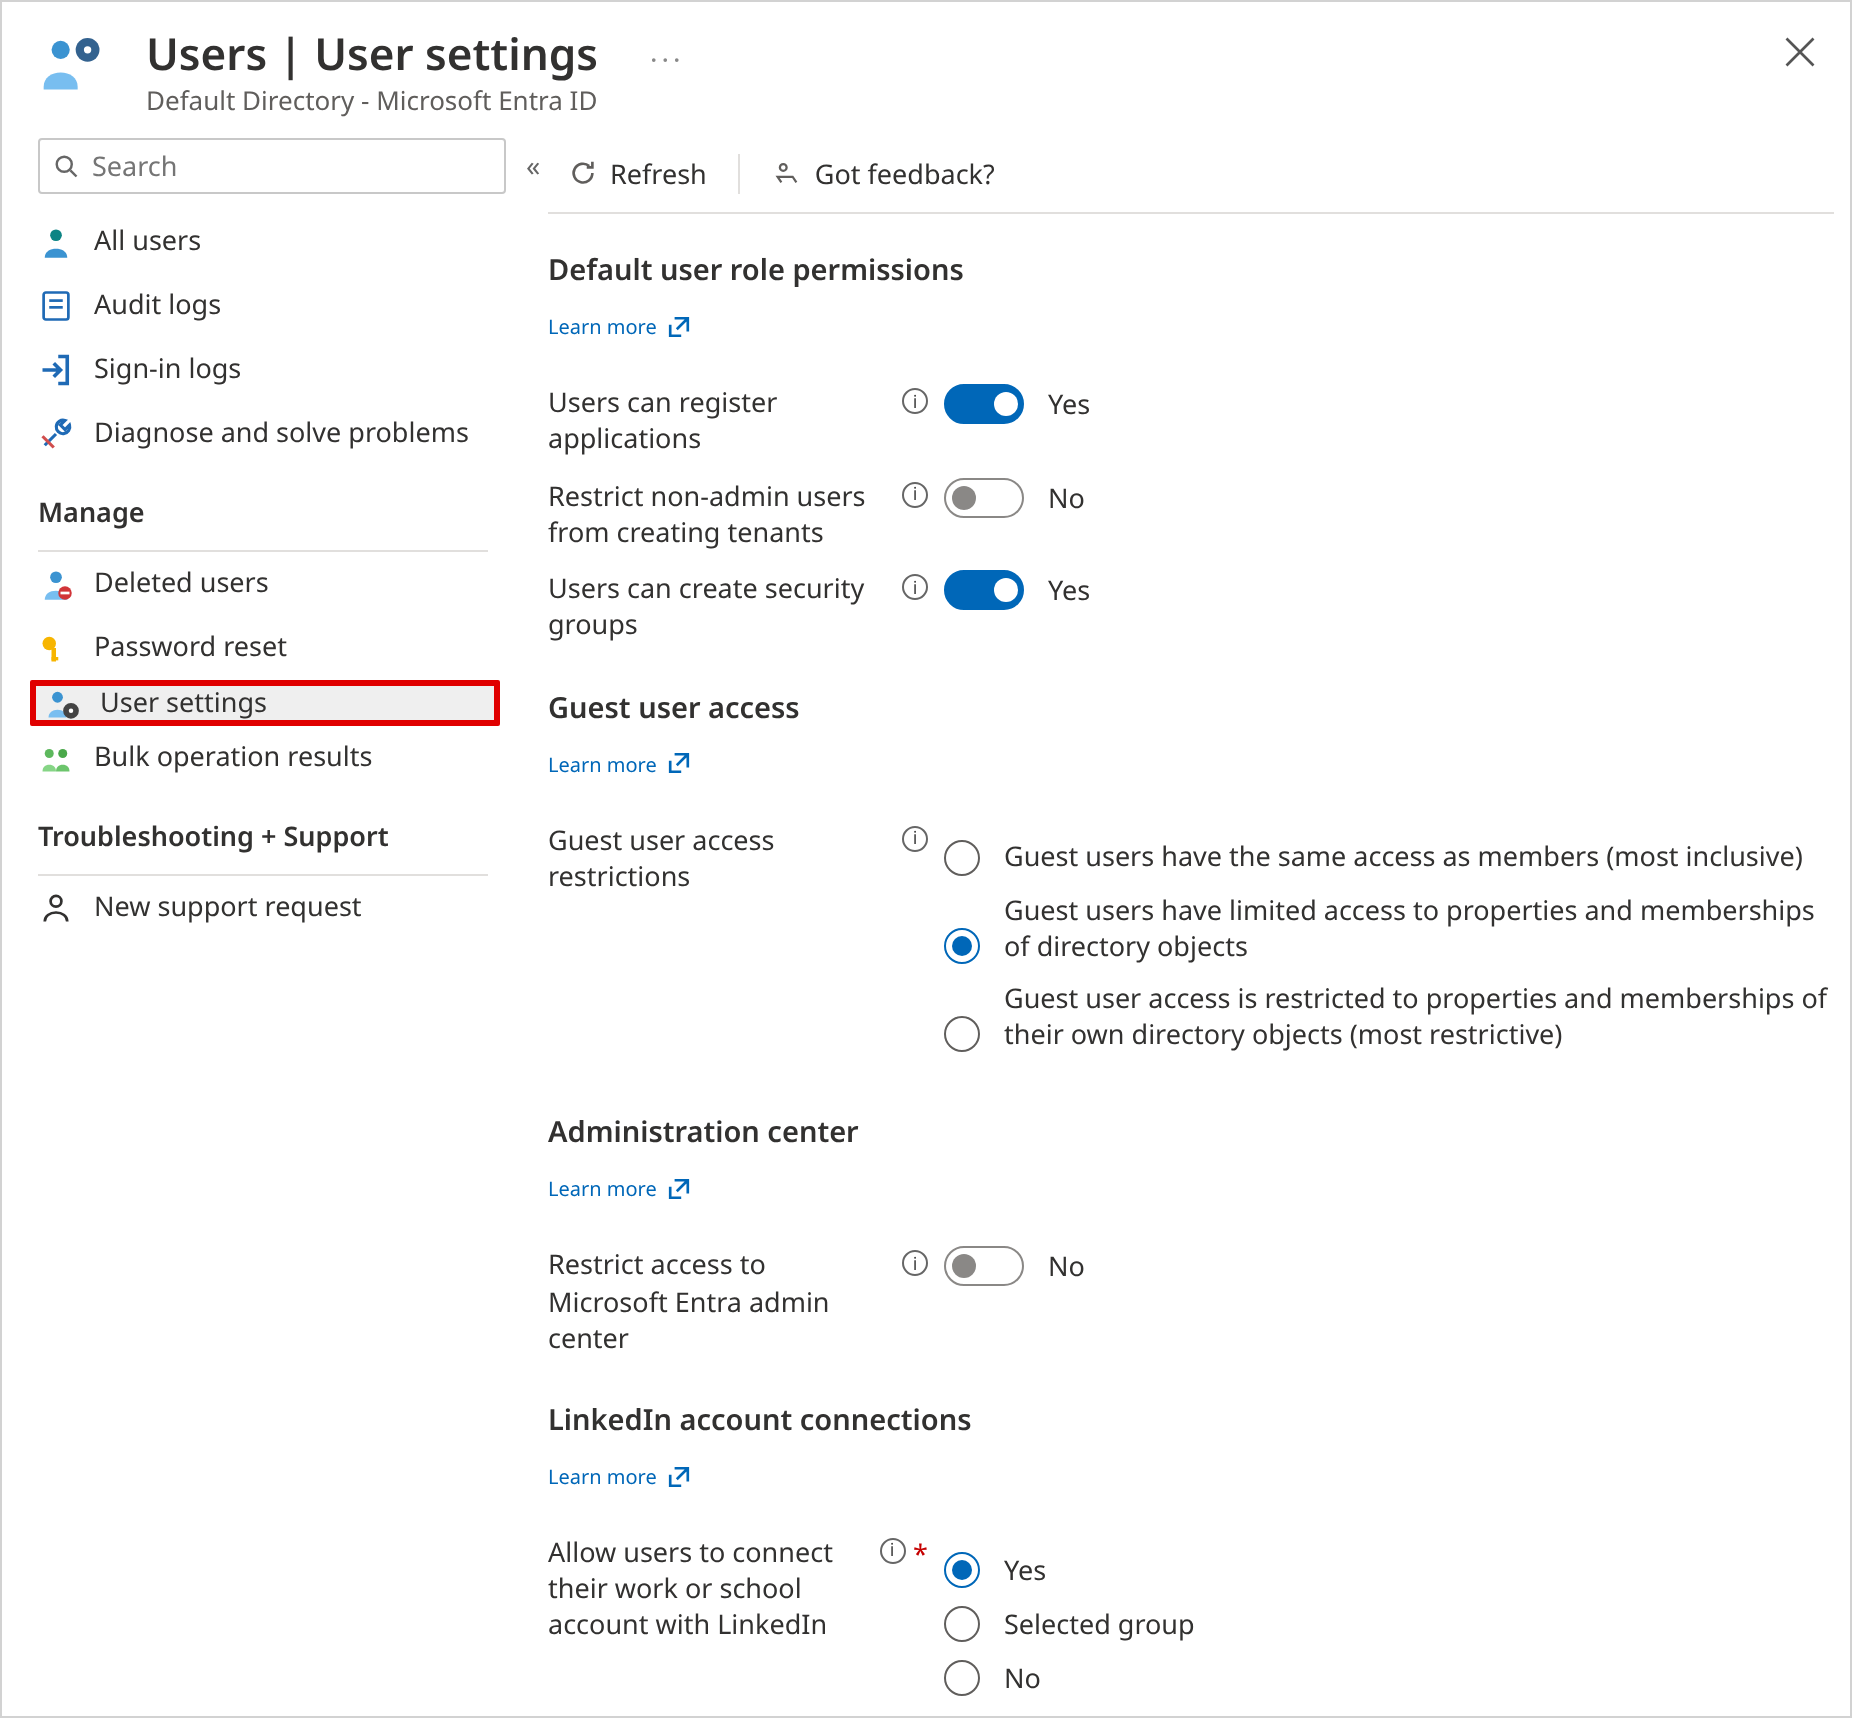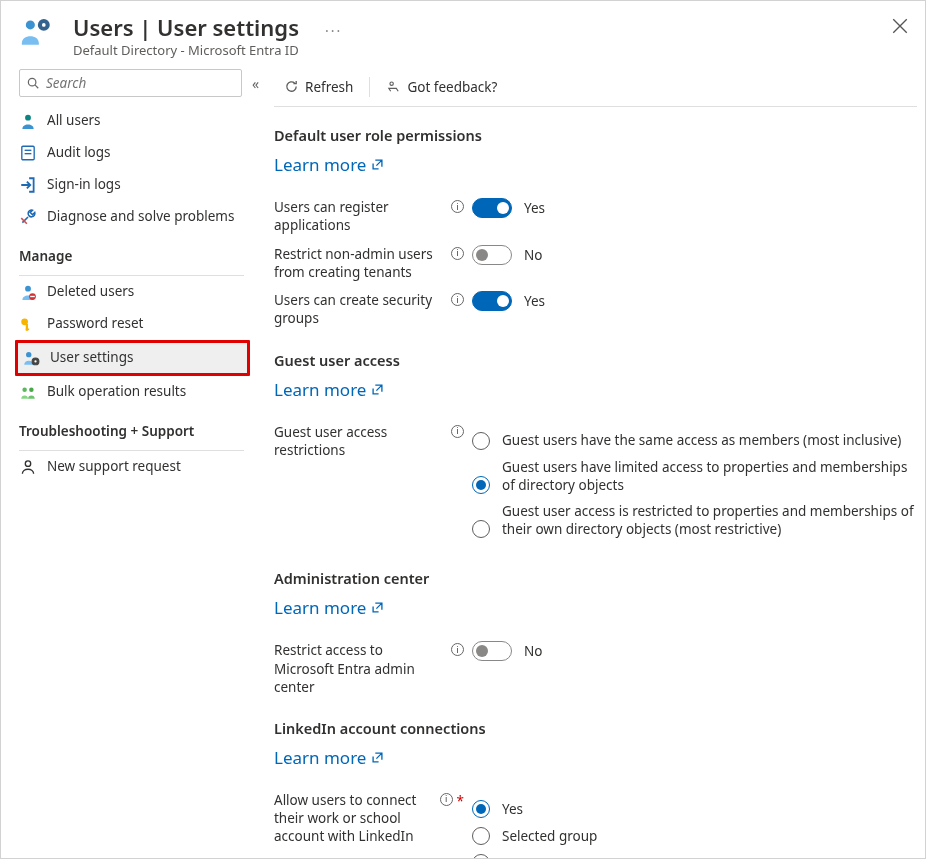--- a/index.html
+++ b/index.html
@@ -29,42 +29,42 @@
 
   
   .body{display:flex;align-items:flex-start;margin-top:4px;}
   .sidebar{width:var(--side-w);padding:6px 0 0 0;}
   .content{flex:1;padding:0 8px 0 18px;}
 
   
   .search-row{display:flex;align-items:center;padding:0 12px 8px 18px;}
   .search{flex:1;display:flex;align-items:center;border:1px solid #c8c8c8;border-radius:2px;height:28px;padding:0 6px;}
   .search svg{width:14px;height:14px;color:#666;margin-right:4px;}
-  .search input{border:0;outline:0;flex:1;font:inherit;font-style:italic;color:#ef4444;background:transparent;}
+  .search input{border:0;outline:0;flex:1;font:inherit;color:#ef4444;background:transparent;}
   .collapse{margin-left:10px;color:#666;font-size:14px;cursor:pointer;}
 
   
   .sb-item{display:flex;align-items:center;height:32px;padding:0 6px 0 18px;cursor:pointer;line-height:1;}
   .sb-item .ic{width:18px;height:18px;margin-right:10px;display:flex;align-items:center;justify-content:center;}
   .sb-item.active{background:#efefef;}
   .sb-group{padding:14px 6px 6px 18px;font-weight:600;font-size:13.5px;}
   .sb-divider{border-top:1px solid var(--border);margin:4px 12px 0 18px;}
   .highlight{border:3px solid var(--red);border-radius:1px;margin:0 6px 0 14px;padding:0;}
-  .highlight .sb-item{margin:0;padding-left:4px;height:30px;}
+  .highlight .sb-item{margin:0;padding-left:4px;height:17px;}
 
   
   .toolbar{display:flex;align-items:center;height:40px;border-bottom:1px solid var(--border);margin:4px 0 18px 0;}
   .tbtn{display:flex;align-items:center;color:var(--text);padding:0 10px;height:100%;cursor:pointer;}
   .tbtn svg{width:15px;height:15px;margin-right:6px;color:var(--text-sub);}
   .tsep{width:1px;height:20px;background:var(--border);margin:0 6px;}
 
   
   .sec{margin:0 0 22px 0;}
   .sec-h{font-weight:600;font-size:14.5px;margin-bottom:8px;}
-  .learn{color:var(--link);font-size:17px;margin-bottom:12px;cursor:pointer;display:inline-flex;align-items:center;gap:6px;}
+  .learn{color:var(--link);font-size:10px;margin-bottom:12px;cursor:pointer;display:inline-flex;align-items:center;gap:6px;}
   .learn svg{width:11px;height:11px;}
   .row{display:flex;align-items:flex-start;margin:10px 0;min-height:28px;}
   .lbl{width:198px;padding-right:8px;line-height:1.35;display:flex;align-items:flex-start;}
   .lbl .txt{flex:0 1 auto;}
   .info{width:13px;height:13px;border:1px solid #666;border-radius:50%;display:inline-flex;align-items:center;justify-content:center;font-size:9px;color:#444;margin-left:6px;margin-top:2px;flex:0 0 auto;}
   .req{color:#c50000;margin-left:4px;margin-top:1px;}
   .ctrl{flex:1;display:flex;align-items:center;}
 
   
   .toggle{position:relative;width:40px;height:20px;border-radius:10px;background:#fff;border:1px solid var(--toggle-off);cursor:pointer;}

